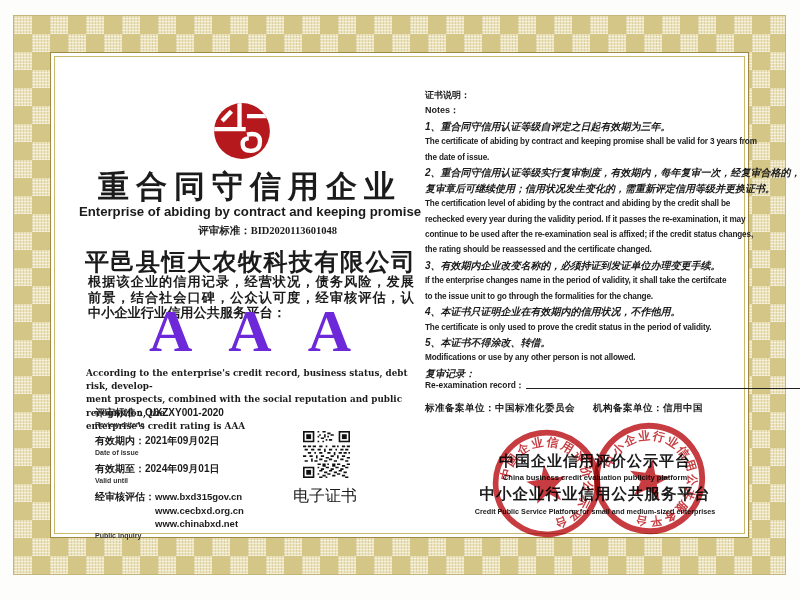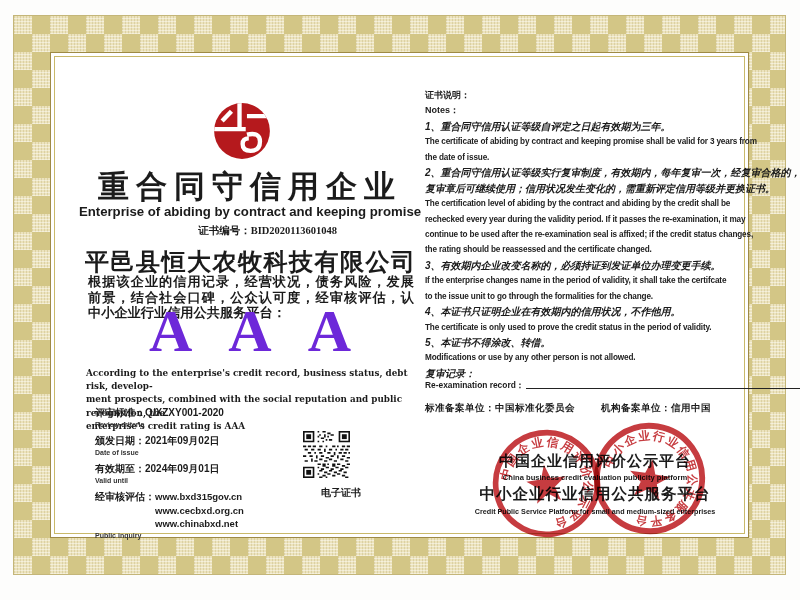--- a/index.html
+++ b/index.html
@@ -33,32 +33,32 @@
   .rating{left:85px;top:298px;width:330px;text-align:center;font-family:"Liberation Serif", serif;
           font-weight:700;font-size:60px;letter-spacing:36px;text-indent:36px;color:#6d28d9;line-height:66px;}
   .stmt-en{left:86px;top:367px;width:330px;font-family:"DejaVu Serif", serif;font-size:8.8px;
            font-weight:700;line-height:13.2px;letter-spacing:0;}
   .meta{left:95px;top:406px;width:210px;}
   .meta-main{font-size:10px;font-weight:700;white-space:nowrap;}
   .meta-sub{font-size:7px;font-weight:600;color:#333;margin-top:1px;margin-bottom:6px;}
   .urls div{font-size:9.5px;font-weight:700;line-height:13.5px;}
   .url-row{display:flex;}
   .qr{left:303px;top:431px;width:47px;height:47px;}
-  .qr-label{left:293px;top:486px;width:68px;text-align:right;font-size:10px;font-weight:700;}
+  .qr-label{left:293px;top:486px;width:68px;text-align:left;font-size:16px;font-weight:400;}
   
   .notes{left:425px;top:88px;width:330px;}
   .note-line{height:15.45px;line-height:15.45px;white-space:nowrap;overflow:visible;}
   .note-line.zh{font-size:10px;font-weight:700;font-style:italic;}
   .note-line.en{font-size:8.2px;font-weight:600;letter-spacing:-0.15px;color:#222;}
   .note-head{font-size:9px;font-weight:700;}
   .reexam{left:425px;top:380px;width:382px;display:flex;align-items:flex-end;
           font-size:8.4px;font-weight:700;}
   .reexam .rule{flex:1;border-bottom:1px solid #222;margin-bottom:2px;margin-left:2px;}
   .registry{left:425px;top:402px;width:330px;font-size:9.5px;font-weight:700;display:flex;
-            gap:26px;white-space:nowrap;letter-spacing:0.5px;}
+            gap:18px;white-space:nowrap;letter-spacing:0.5px;}
   .platform{left:440px;top:452px;width:310px;text-align:center;}
   .pf-zh1{font-size:15px;font-weight:900;letter-spacing:1px;white-space:nowrap;}
   .pf-en1{font-size:7.6px;font-weight:700;margin-top:2px;white-space:nowrap;}
   .pf-zh2{font-size:15.5px;font-weight:900;letter-spacing:1px;margin-top:2px;white-space:nowrap;}
   .pf-en2{font-size:7.2px;font-weight:700;margin-top:2px;white-space:nowrap;}
   .seal{position:absolute;mix-blend-mode:multiply;opacity:.9;}
   .seal1{left:490px;top:427px;width:113px;height:113px;transform:rotate(-8deg);}
   .seal2{left:591px;top:420px;width:117px;height:117px;transform:rotate(9deg);}
   .emblem{left:211px;top:100px;width:62px;height:62px;}
 </style>
@@ -80,41 +80,41 @@
       <path d="M46 4 V44"></path>
       <path d="M4 47 H56"></path>
       <path d="M33 18 L18 34"></path>
       <path d="M58 26 H96"></path>
       <path d="M58 56 q21 -5 21 11 q0 15 -15 15 q-13 0 -13 -11 q0 -9 10 -9"></path>
     </g>
   </svg>
 
   <div class="abs title-zh">重合同守信用企业</div>
   <div class="abs title-en">Enterprise of abiding by contract and keeping promise</div>
-  <div class="abs certno">证书编号：BID2020113601048</div>
+  <div class="abs certno">评审标准：BID2020113601048</div>
   <div class="abs company">平邑县恒大农牧科技有限公司</div>
 
   <div class="abs stmt-zh">
     <div class="jline">根据该企业的信用记录，经营状况，债务风险，发展</div>
     <div class="jline">前景，结合社会口碑，公众认可度，经审核评估，认</div>
     <div class="jline">中小企业行业信用公共服务平台：</div>
   </div>
 
   <div class="abs rating">AAA</div>
 
   <div class="abs stmt-en">
     <div>According to the enterprise's credit record, business status, debt risk, develop-</div>
     <div>ment prospects, combined with the social reputation and public recognition, the</div>
     <div>enterprise's credit rating is AAA</div>
   </div>
 
   <div class="abs meta">
     <div class="meta-main">评审标准：Q/XZXY001-2020</div>
     <div class="meta-sub">Review criteria</div>
-    <div class="meta-main">颁发日期：2021年09月02日</div>
+    <div class="meta-main">有效期内：2021年09月02日</div>
     <div class="meta-sub">Date of issue</div>
     <div class="meta-main">有效期至：2024年09月01日</div>
     <div class="meta-sub">Valid until</div>
     <div class="url-row">
       <span class="meta-main">经审核评估：</span>
       <span class="urls">
         <div>www.bxd315gov.cn</div>
         <div>www.cecbxd.org.cn</div>
         <div>www.chinabxd.net</div>
       </span>

